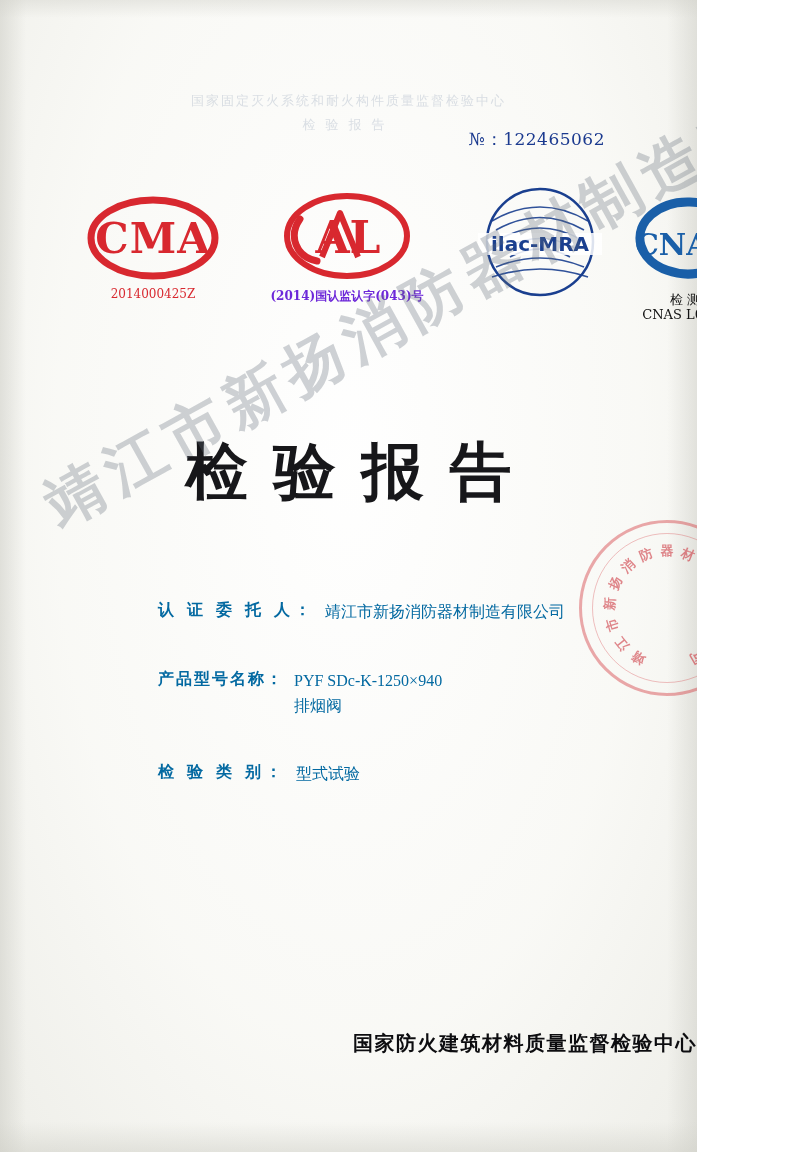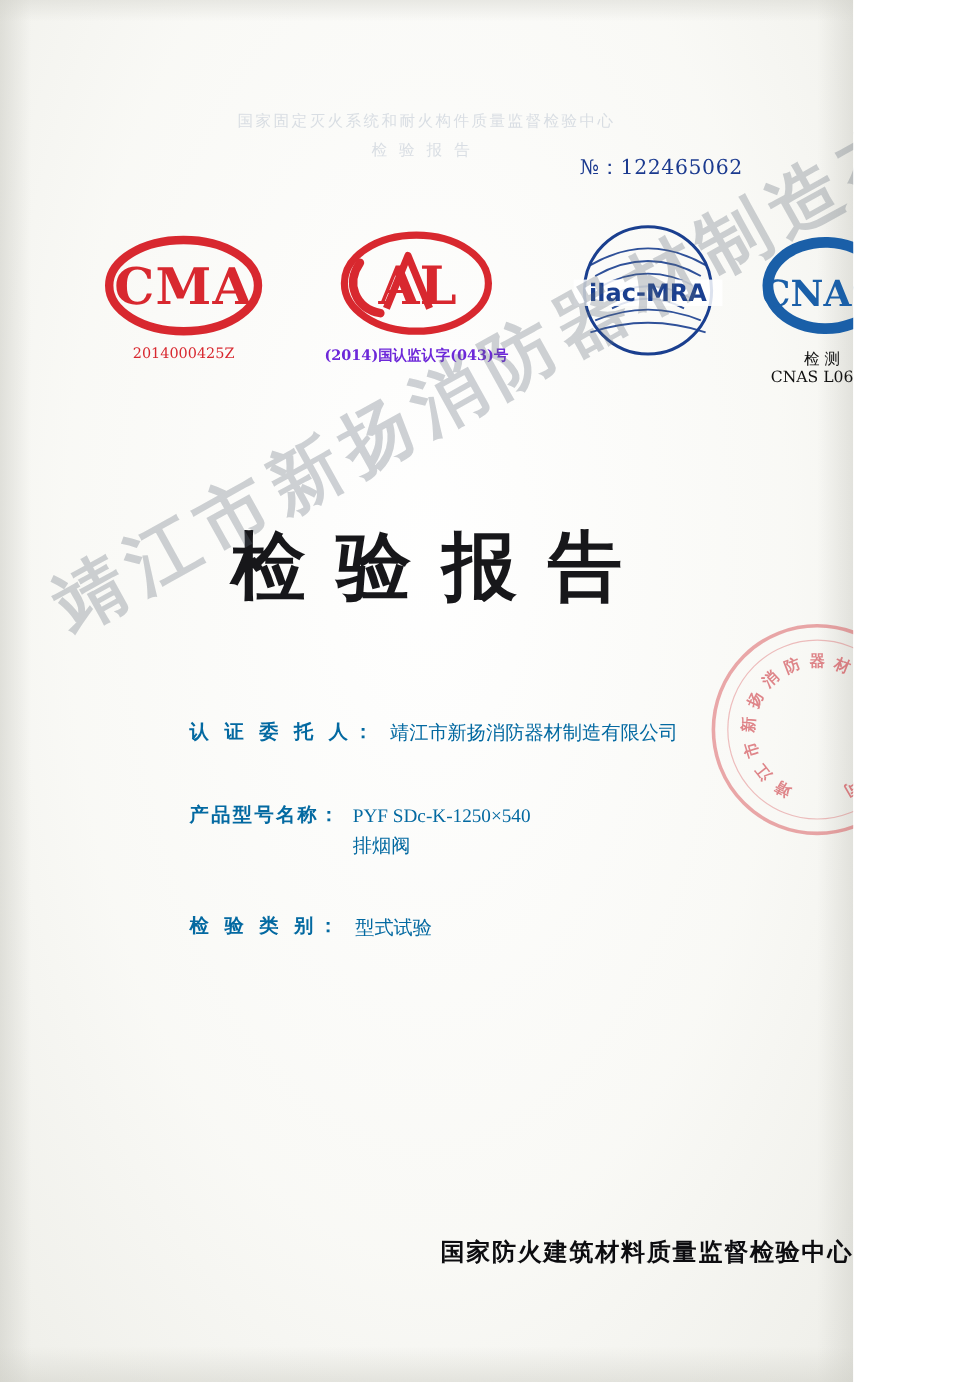--- a/index.html
+++ b/index.html
@@ -9,21 +9,20 @@
   }
   body {
     font-family: "Liberation Sans", sans-serif;
   }
   #page {
     position: relative;
     width: 697px;
     height: 1152px;
     overflow: hidden;
     background: #fbfbf9;
-    padding-left: 14px;
   }
   
   #paper-texture {
     position: absolute;
     inset: 0;
     background:
       radial-gradient(ellipse at 50% 40%, rgba(255,255,255,0.9) 0%, rgba(248,248,244,0.7) 60%, rgba(236,236,230,0.85) 100%);
     pointer-events: none;
   }
   #paper-edge-left {
@@ -337,21 +336,21 @@
     <div class="field-row">
       <div class="field-label label-wide">认 证 委 托 人：</div>
       <div class="field-value">
         <span>靖江市新扬消防器材制造有限公司</span>
       </div>
     </div>
 
     <div class="field-row">
       <div class="field-label label-mid">产品型号名称：</div>
       <div class="field-value">
-        <span>PYF  SDc-K-1250×540</span>
+        <span>PYF  SDc-K-1250×940</span>
         <span class="sub">排烟阀</span>
       </div>
     </div>
 
     <div class="field-row">
       <div class="field-label label-wide">检 验 类 别：</div>
       <div class="field-value">
         <span>型式试验</span>
       </div>
     </div>

